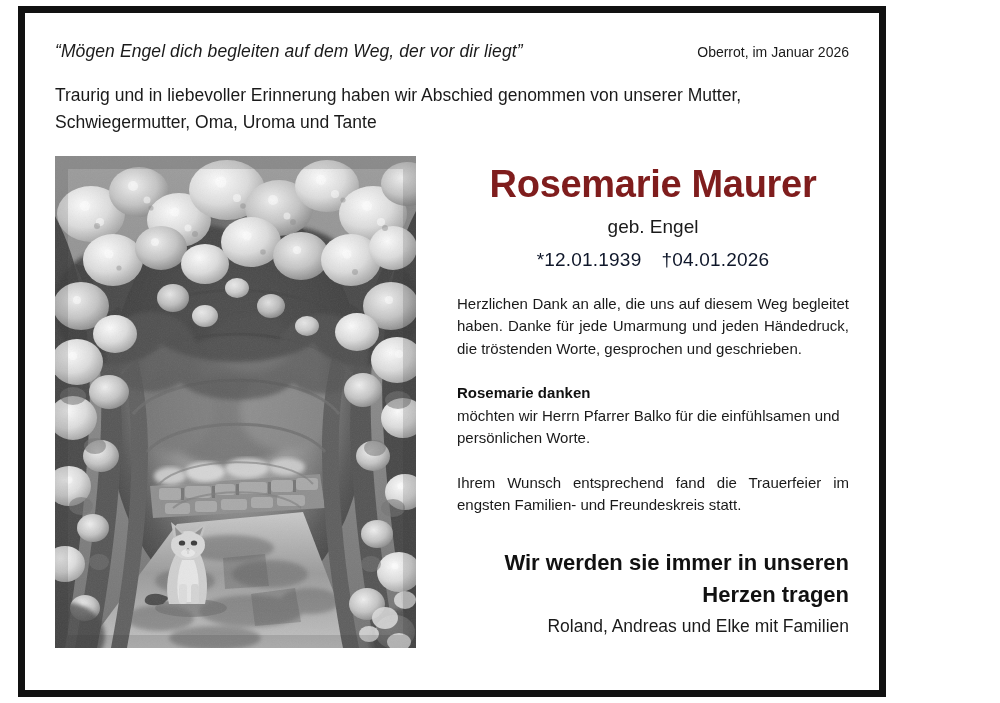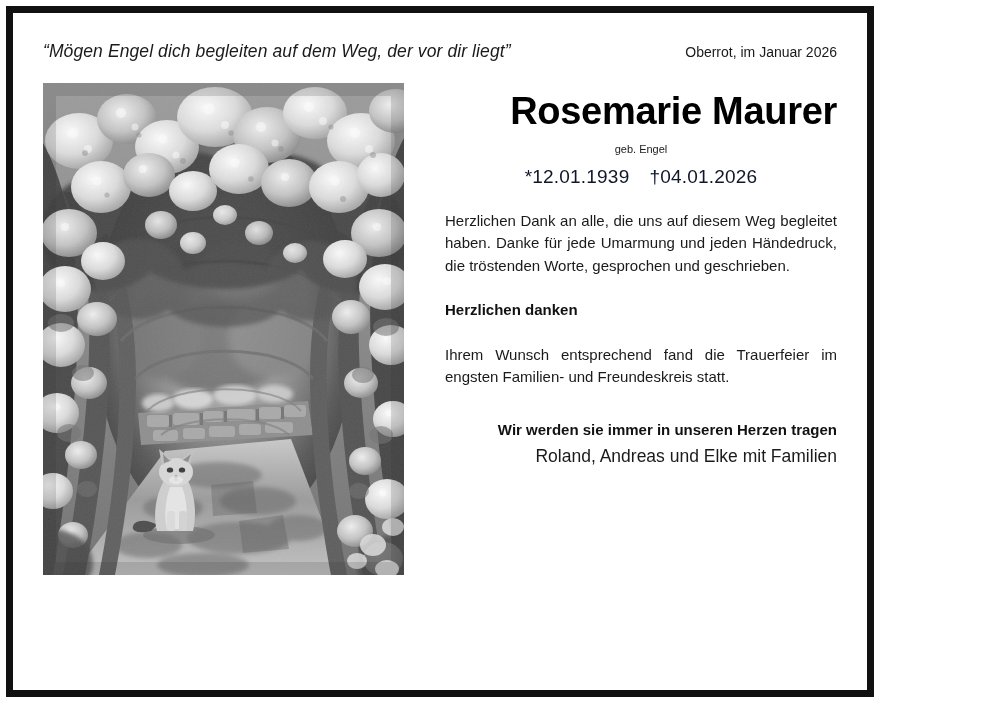--- a/index.html
+++ b/index.html
@@ -10,21 +10,21 @@
   body {
     width: 1000px;
     height: 703px;
     font-family: "Liberation Sans", sans-serif;
     -webkit-font-smoothing: antialiased;
   }
 
   
   #notice {
     position: absolute;
-    left: 0; top: 0;
+    left: 12px; top: 0;
     width: 880px;
     height: 703px;
     background: #ffffff;
     box-sizing: border-box;
     padding: 6px;
   }
   .frame {
     width: 100%;
     height: 100%;
     box-sizing: border-box;
@@ -86,31 +86,31 @@
   }
   .photo-wrap svg { display: block; }
 
   
   .text-col {
     flex: 1 1 auto;
     margin-left: 41px;
     padding-top: 4px;
   }
   .deceased-name {
-    text-align: right;
+    text-align: center;
     font-size: 38px;
     font-weight: 700;
     letter-spacing: -0.3px;
-    color: #000000;
+    color: #7f1d1d;
     line-height: 1.1;
     margin-top: 4px;
   }
   .nee {
     text-align: center;
-    font-size: 11px;
+    font-size: 19px;
     color: #1a1a1a;
     margin-top: 10px;
   }
   .dates {
     text-align: center;
     font-size: 19px;
     color: #0f172a;
     margin-top: 11px;
     letter-spacing: 0.2px;
   }
@@ -125,21 +125,21 @@
   .para.justify { text-align: justify; }
   .bold-head {
     font-weight: 700;
     color: #111111;
   }
   .sig-block {
     margin-top: 30px;
     text-align: right;
   }
   .sig-line1 {
-    font-size: 15px;
+    font-size: 22px;
     font-weight: 700;
     color: #111111;
     line-height: 1.45;
   }
   .sig-line2 {
     font-size: 17.5px;
     color: #1a1a1a;
     line-height: 1.45;
     margin-top: 3px;
   }
@@ -149,20 +149,21 @@
 
 <div id="notice">
   <div class="frame">
     <div class="inner">
 
       <div class="header-row">
         <div class="motto">“Mögen Engel dich begleiten auf dem Weg, der vor dir liegt”</div>
         <div class="place-date">Oberrot, im Januar 2026</div>
       </div>
 
+      <div class="intro">Traurig und in liebevoller Erinnerung haben wir Abschied genommen von unserer Mutter, Schwiegermutter, Oma, Uroma und Tante</div>
 
       <div class="body-row">
 
         <div class="photo-wrap">
           <svg width="361" height="492" viewBox="0 0 361 492" xmlns="http://www.w3.org/2000/svg">
             <defs>
               <linearGradient id="skyG" x1="0" y1="0" x2="0" y2="1">
                 <stop offset="0%" stop-color="#9c9c9c"></stop>
                 <stop offset="100%" stop-color="#747474"></stop>
               </linearGradient>
@@ -455,21 +456,22 @@
         <div class="text-col">
           <div class="deceased-name">Rosemarie Maurer</div>
           <div class="nee">geb. Engel</div>
           <div class="dates">
             <span>*12.01.1939</span><span class="gap"></span><span>†04.01.2026</span>
           </div>
 
           <div class="para justify">Herzlichen Dank an alle, die uns auf diesem Weg begleitet haben. Danke für jede Umarmung und jeden Händedruck, die tröstenden Worte, gesprochen und geschrieben.</div>
 
           <div class="para">
-            <div class="bold-head">Herzlichen danken</div>
+            <div class="bold-head">Rosemarie danken</div>
+            <div>möchten wir Herrn Pfarrer Balko für die einfühlsamen und persönlichen Worte.</div>
           </div>
 
 
           <div class="para justify">Ihrem Wunsch entsprechend fand die Trauerfeier im engsten Familien- und Freundeskreis statt.</div>
 
           <div class="sig-block">
             <div class="sig-line1">Wir werden sie immer in unseren Herzen tragen</div>
             <div class="sig-line2">Roland, Andreas und Elke mit Familien</div>
           </div>
         </div>

